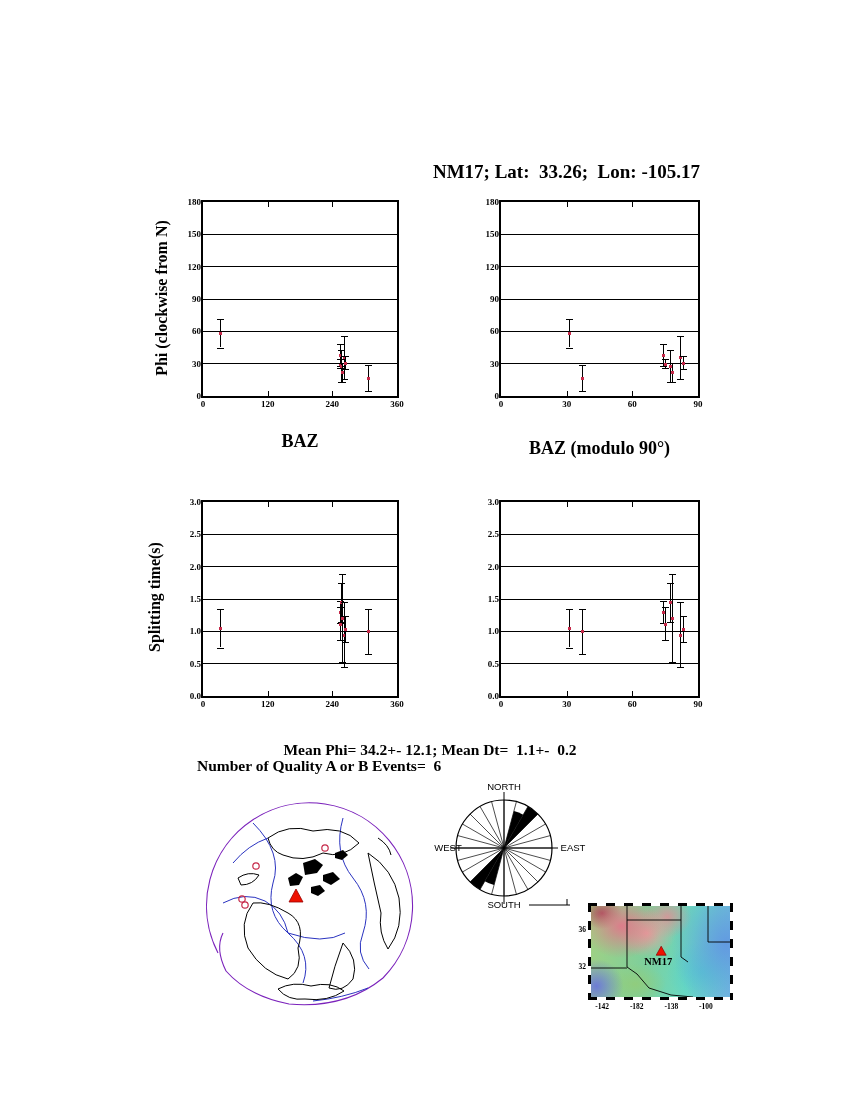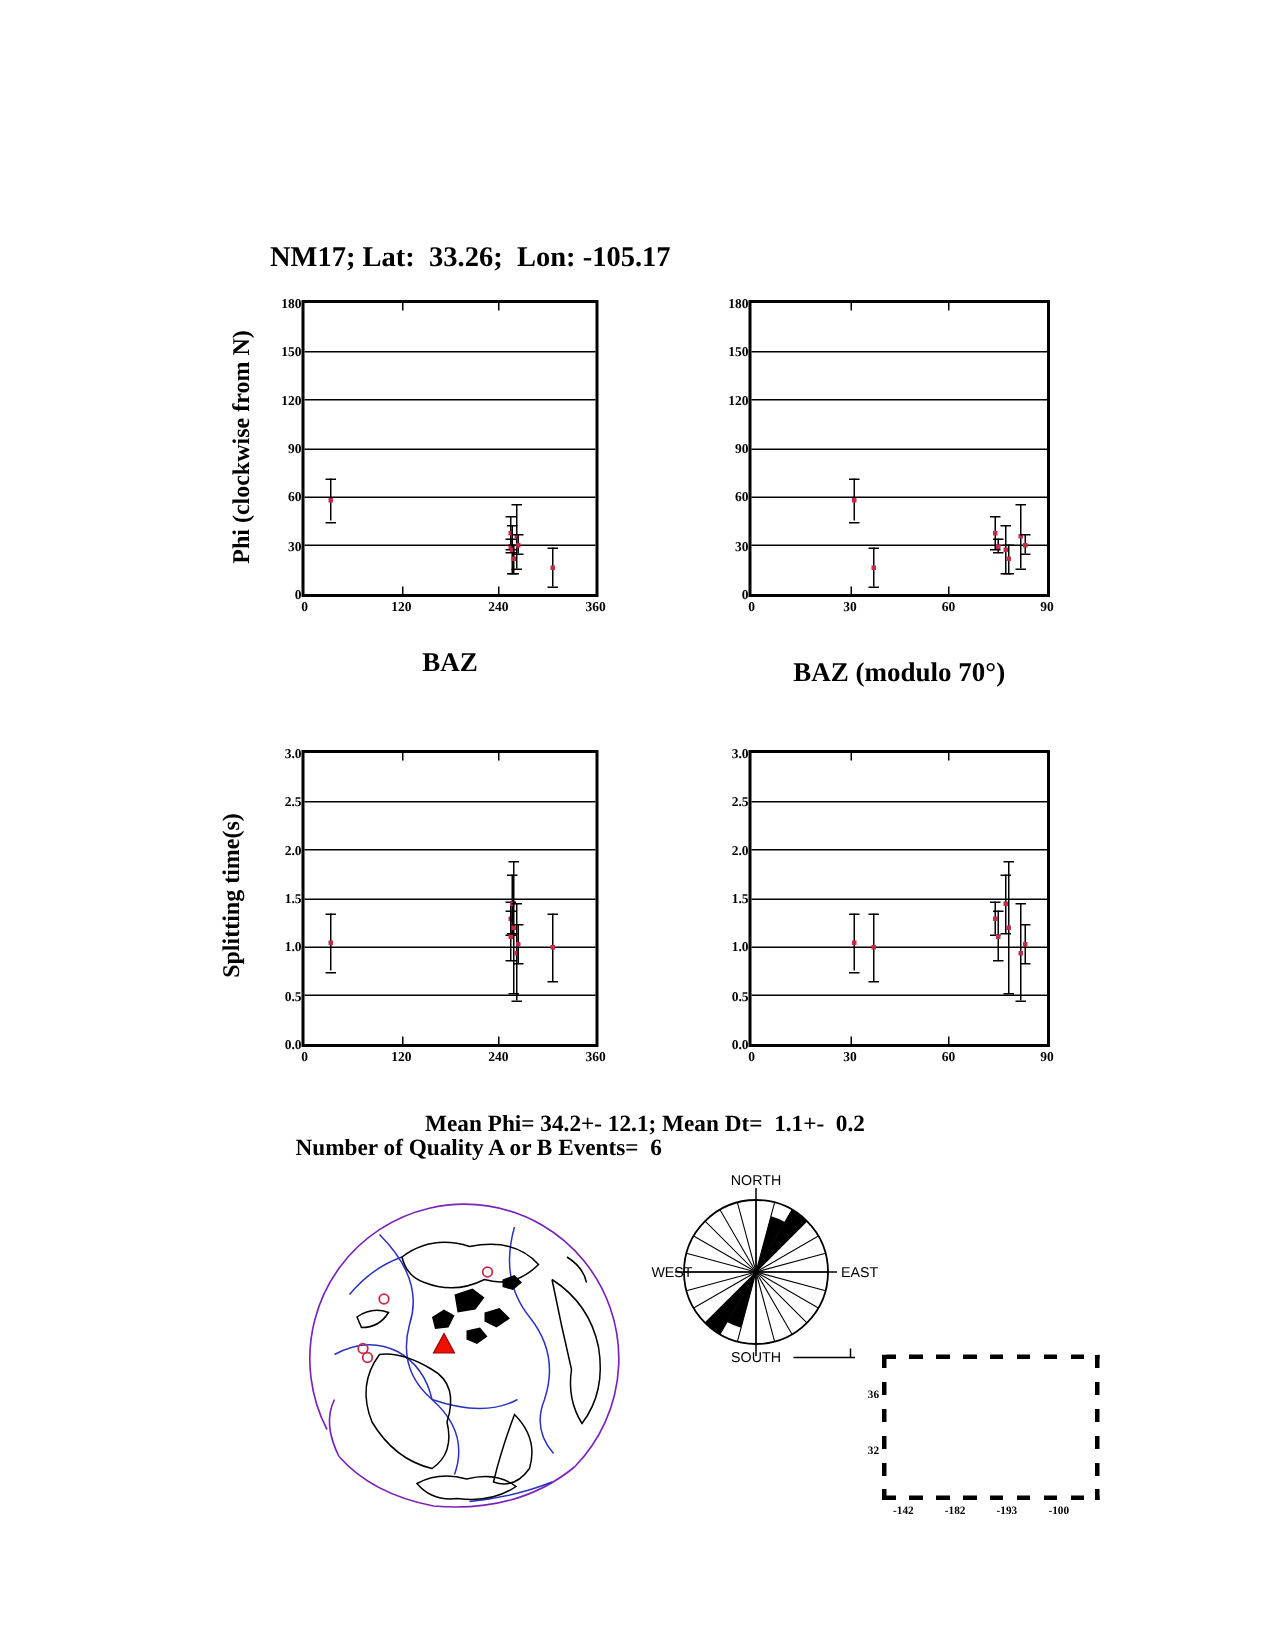--- a/index.html
+++ b/index.html
@@ -1,18 +1,18 @@
 <!DOCTYPE html>
 <html><head>
 <meta charset="utf-8">
 <style>
   html,body{margin:0;padding:0;}
   body{width:850px;height:1100px;background:#fff;position:relative;
        font-family:"Liberation Serif",serif;color:#000;overflow:hidden;}
-  .title{position:absolute;left:180px;top:161px;width:520px;text-align:left;
+  .title{position:absolute;left:180px;top:161px;width:520px;text-align:right;
          font-size:19px;font-weight:bold;white-space:pre;}
   .yaxis-title{position:absolute;width:220px;text-align:center;font-size:16px;
          font-weight:bold;transform:rotate(-90deg);transform-origin:center;}
   .yt1{left:52px;top:289px;}
   .yt2{left:45px;top:588px;}
   .xaxis-title{position:absolute;text-align:center;font-size:18px;font-weight:bold;}
   .xt1{left:201px;top:431px;width:198px;}
   .xt2{left:499px;top:438px;width:201px;}
   .plot{position:absolute;border:2px solid #000;box-sizing:border-box;background:#fff;}
   .p-tl{left:201px;top:200px;width:198px;height:198px;}
@@ -272,21 +272,21 @@
     <div class="ebar-cap" style="left: 178.678px; top: 114.46px;"></div>
     <div class="ebar-cap" style="left: 178.678px; top: 140.327px;"></div>
     <div class="pt" style="left: 180.678px; top: 126.393px; background: rgb(198, 42, 74);"></div>
     <div class="ebar-line" style="left: 80.9889px; top: 106.7px; height: 45.2667px;"></div>
     <div class="ebar-cap" style="left: 77.9889px; top: 106.7px;"></div>
     <div class="ebar-cap" style="left: 77.9889px; top: 151.967px;"></div>
     <div class="pt" style="left: 79.9889px; top: 128.333px; background: rgb(198, 42, 74);"></div>
   </div>
 
 <div class="xaxis-title xt1">BAZ</div>
-<div class="xaxis-title xt2">BAZ (modulo 70°)</div>
+<div class="xaxis-title xt2">BAZ (modulo 90°)</div>
 
 <div class="sum1">Mean Phi= 34.2+- 12.1; Mean Dt=  1.1+-  0.2</div>
 <div class="sum2">Number of Quality A or B Events=  6</div>
 
 <div class="globe">
   <svg id="globe-svg" width="235" height="235" viewBox="0 0 235 235">
     <g fill="none" stroke="#7b22bb" stroke-width="1.1">
       <path d="M25,170 A103,103 0 1 1 190,195"></path>
       <path d="M190,195 Q152,226 96,221 Q55,213 33,188"></path>
       <path d="M33,188 Q22,166 30,150"></path>
@@ -365,21 +365,39 @@
       <line x1="102" y1="125" x2="143" y2="125" stroke="#000" stroke-width="1"></line>
       <line x1="140" y1="119" x2="140" y2="125" stroke="#000" stroke-width="1"></line>
     </svg>
 </div>
 
 <div class="mapwrap">
   <div class="map-border mb-top"></div>
   <div class="map-border mb-bot"></div>
   <div class="map-border v mb-left"></div>
   <div class="map-border v mb-right"></div>
+  <div class="map-interior">
+    <svg id="map-overlay" width="139" height="91" viewBox="0 0 139 91">
+      <g fill="none" stroke="#000" stroke-width="0.9">
+        <path d="M36,0 V61"></path>
+        <path d="M36,14 H90"></path>
+        <path d="M90,0 V51"></path>
+        <path d="M117,0 V36"></path>
+        <path d="M117,36 H139"></path>
+        <path d="M0,62 H36"></path>
+        <path d="M36,61 L46,68 58,82 80,89 102,91"></path>
+        <path d="M90,51 L97,56"></path>
+      </g>
+      <g id="map-station">
+          <polygon points="70.19068322981364,40.22061855670104 65.19068322981364,49.22061855670104 75.19068322981364,49.22061855670104" fill="#ee1100" stroke="#880000" stroke-width="0.7"></polygon>
+          <text x="53.190683229813644" y="59.22061855670104" font-size="10.5" font-weight="bold" font-family="&quot;Liberation Serif&quot;,serif" fill="#000">NM17</text>
+        </g>
+    </svg>
+  </div>
   <div id="map-labels">
       <div class="map-xlab" style="left: 3.2236px;">-142</div>
       <div class="map-xlab" style="left: 37.7578px;">-182</div>
-      <div class="map-xlab" style="left: 72.2919px;">-193</div>
+      <div class="map-xlab" style="left: 72.2919px;">-138</div>
       <div class="map-xlab" style="left: 106.826px;">-100</div>
       <div class="map-ylab" style="top: 21.5155px;">36</div>
       <div class="map-ylab" style="top: 59.0412px; text-align: right;">32</div>
     </div>
 </div>
 
 </body></html>

